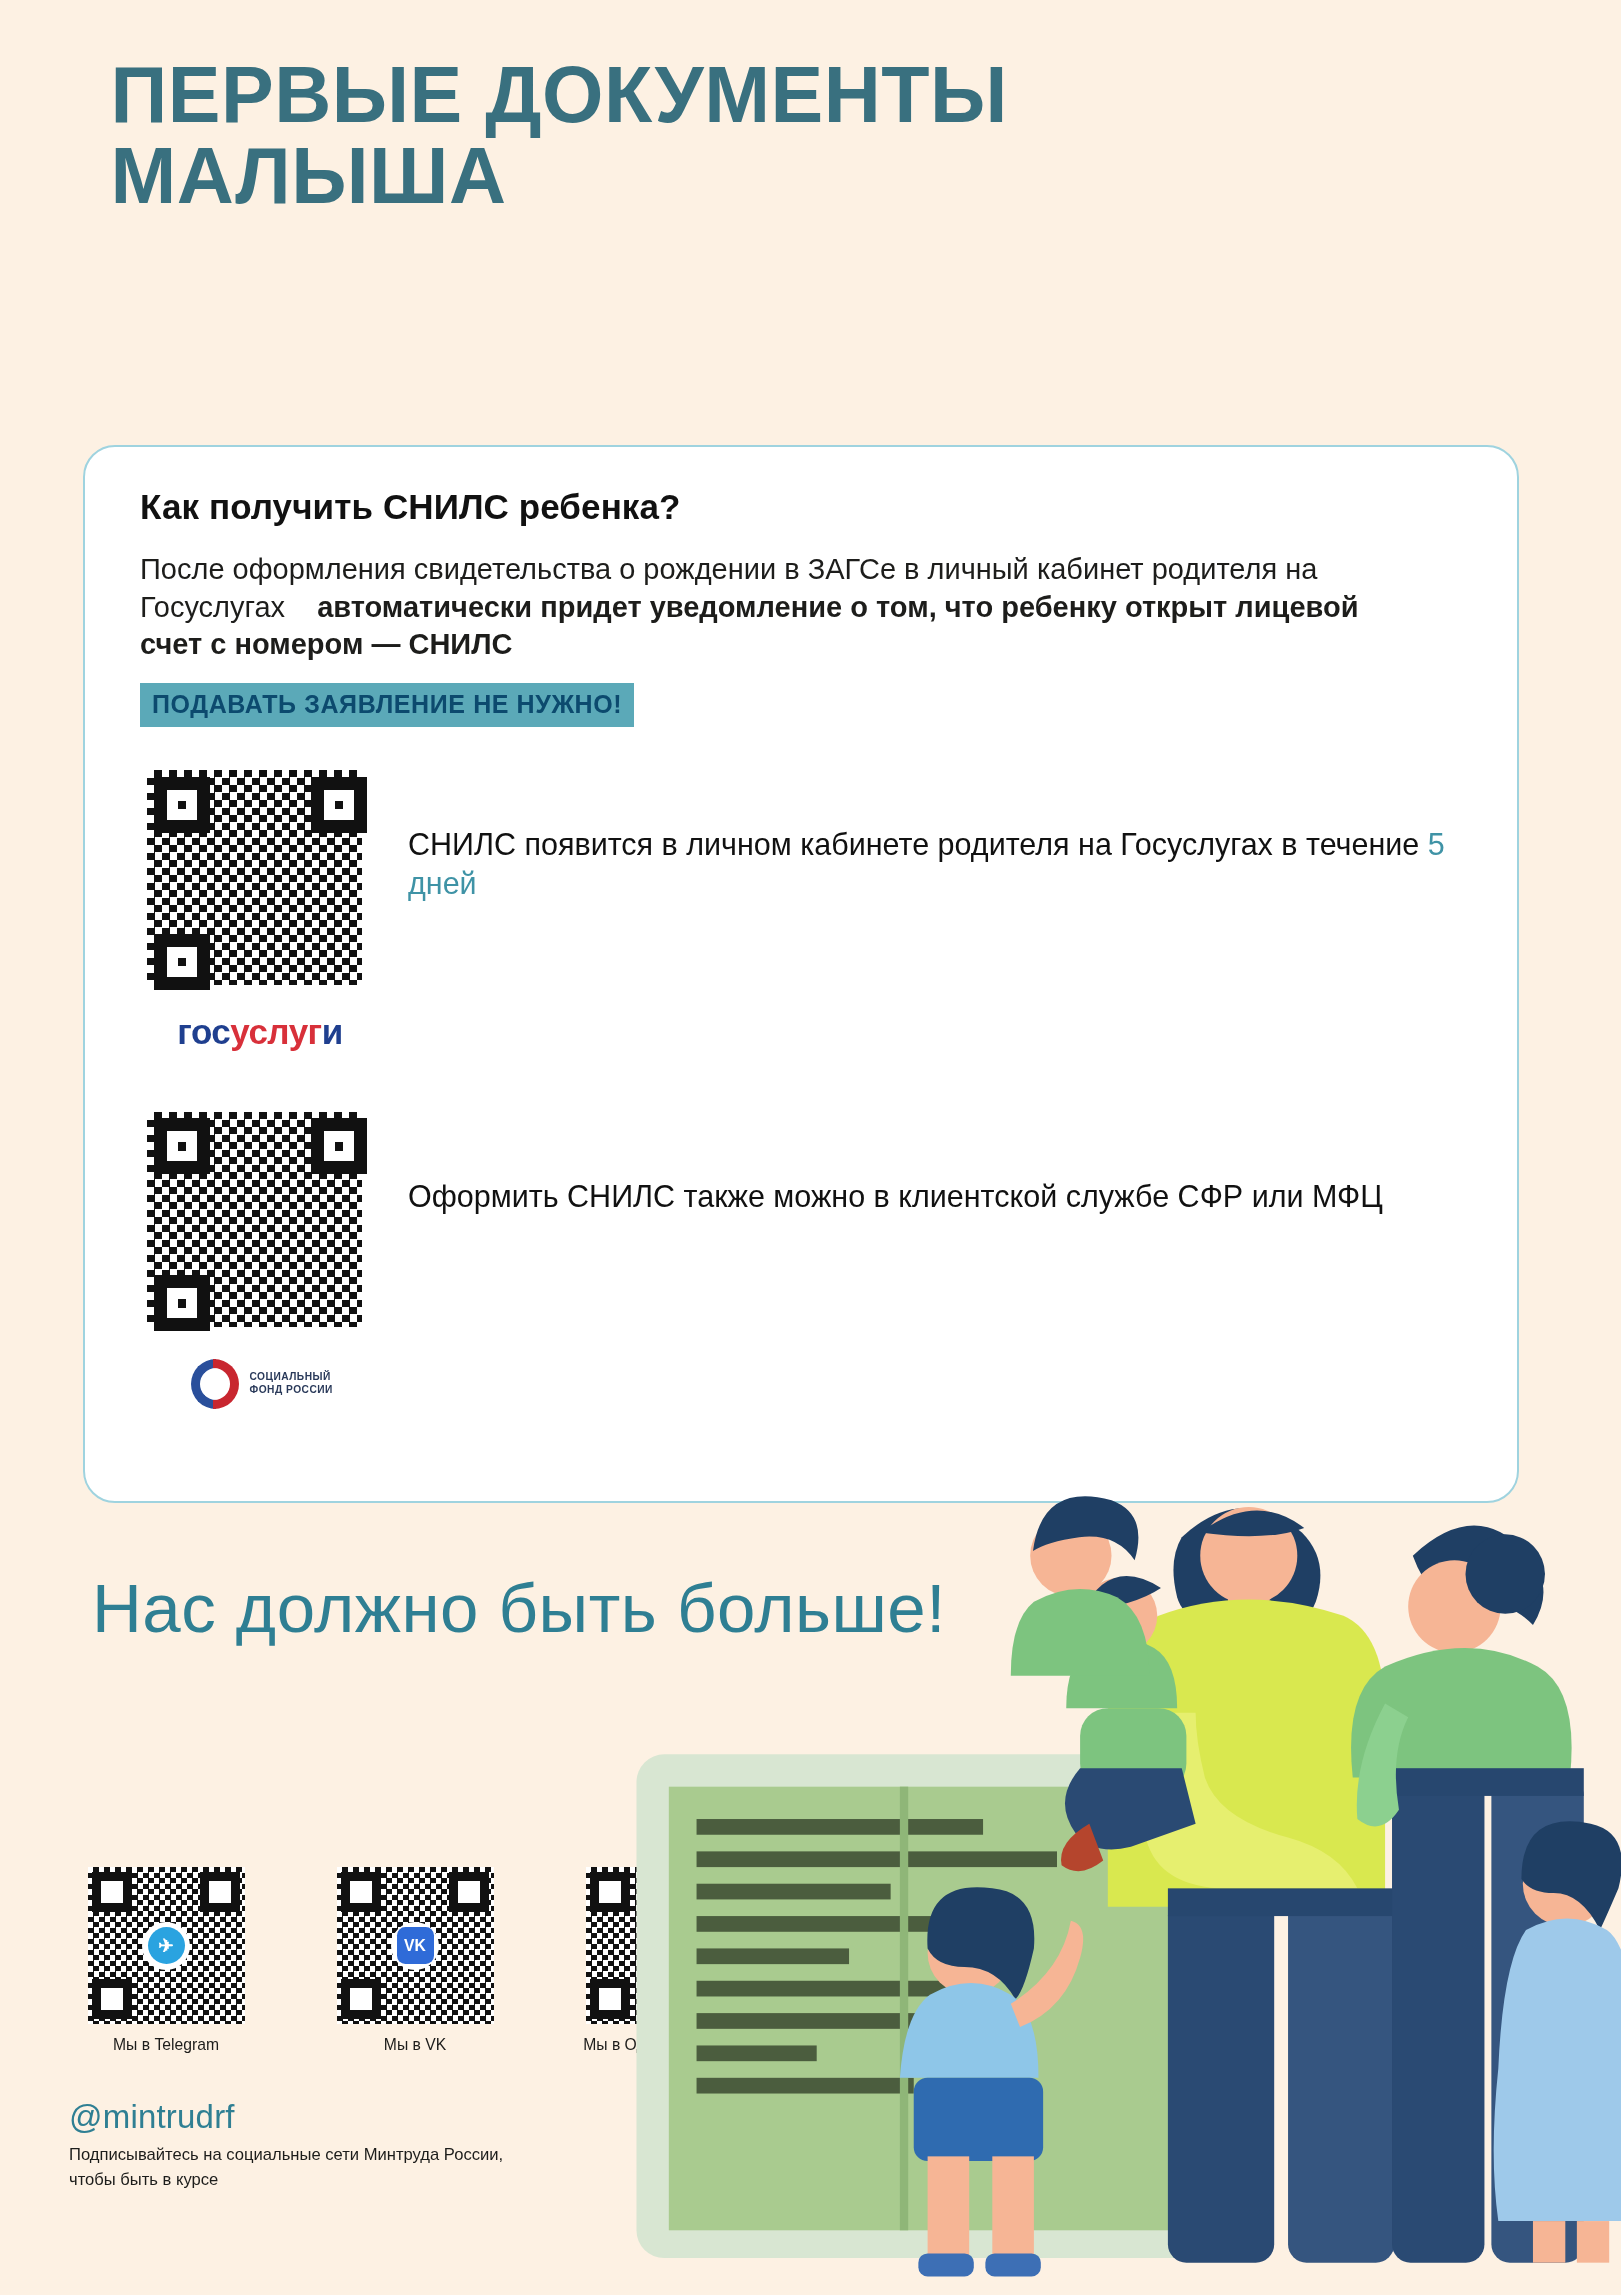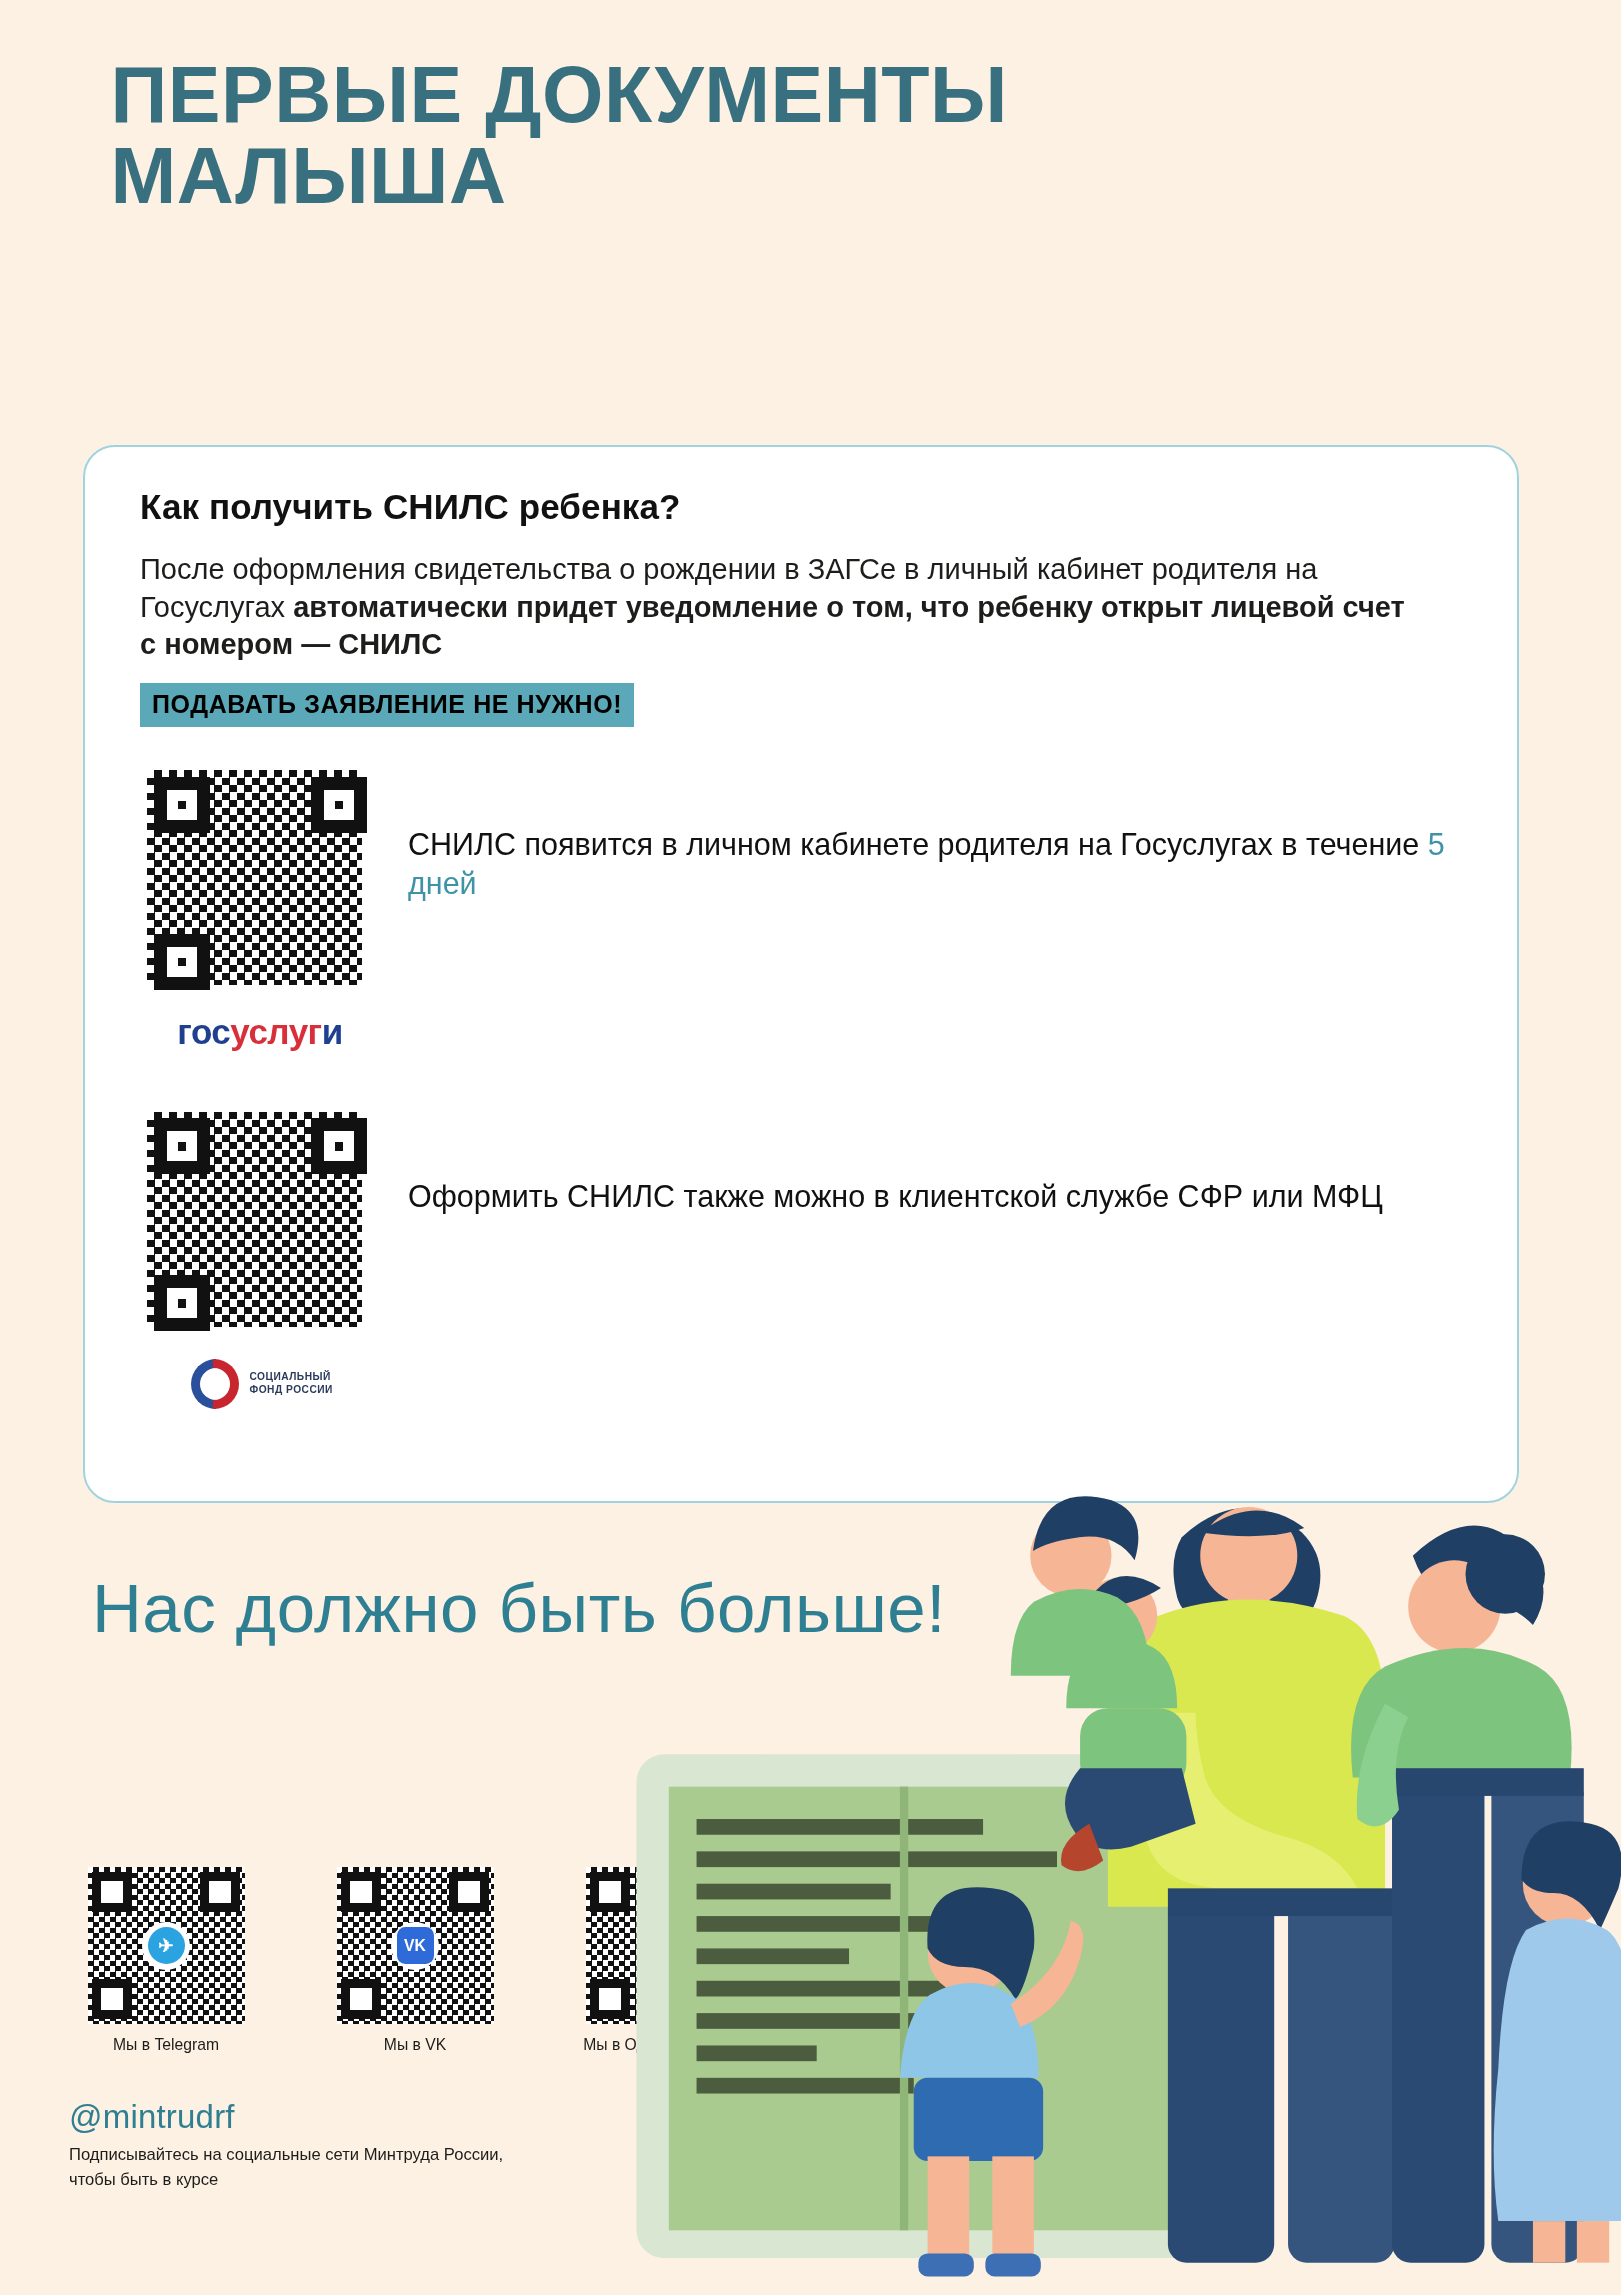--- a/index.html
+++ b/index.html
@@ -108,26 +108,26 @@
     color: #111;
     letter-spacing: 0.1px;
   }
   .card .lead {
     margin-top: 24px;
     font-size: 29px;
     line-height: 1.3;
     color: #1d1d1b;
     max-width: 1266px;
   }
-  .card .lead b { font-weight: bold; }
+  .card .lead b { font-weight: bold; margin-left: 24px; }
   .badge {
     display: inline-block;
     margin-top: 19.4px;
     background: #5ba9b8;
-    color: #000000;
+    color: #0c4a6e;
     font-weight: bold;
     font-size: 25px;
     letter-spacing: 0.6px;
     padding: 6.5px 12px 8.3px 12px;
   }
 
   
   .qr-row {
     display: flex;
     align-items: flex-start;

